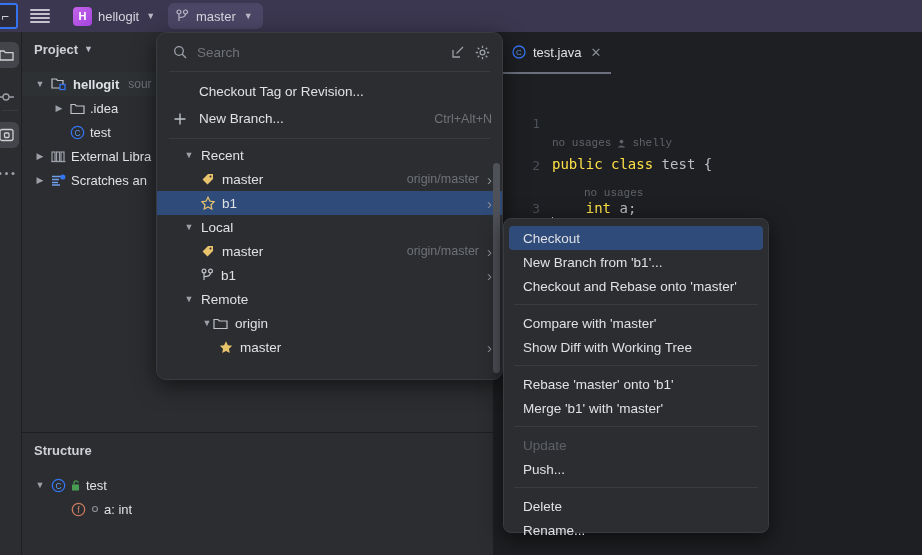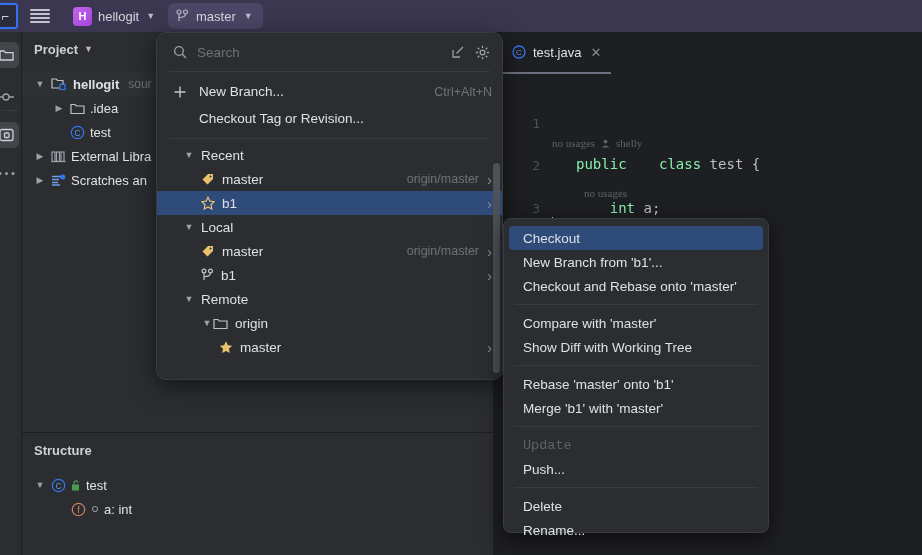--- a/index.html
+++ b/index.html
@@ -116,23 +116,23 @@
     position: absolute; left: 0; top: 0; width: 56px; height: 481px;
     background: #1E1F22;
   }
   .ln {
     position: absolute; right: 10px; color: #4B5059; font-size: 13px;
     font-family: "DejaVu Sans Mono", monospace;
   }
   .codeline { position: absolute; left: 58px; white-space: pre; }
   .hint {
     position: absolute; color: #5E6268; font-size: 11px;
-    font-family: Liberation Serif, serif;
-  }
-  .kw { color: #86efac; margin-left: 24px; }
+    font-family: Liberation Mono, monospace;
+  }
+  .kw { color: #fde047; }
   .cls { color: #BCBEC4; }
   .pun { color: #BCBEC4; }
   .caret {
     position: absolute; left: 58px; width: 1px; background: #CED0D6;
   }
 
   
   .popup {
     position: absolute; left: 156px; top: 32px; width: 347px; height: 348px;
     background: #2B2D30; border: 1px solid #393B40; border-radius: 10px;
@@ -172,21 +172,21 @@
     background: #2B2D30; border: 1px solid #393B40; border-radius: 8px;
     box-shadow: 0 6px 22px rgba(0,0,0,0.6);
     padding: 7px 0;
   }
   .ctx-item {
     height: 24px; display: flex; align-items: center;
     padding: 0 14px; margin: 0 5px; border-radius: 4px;
     color: #DFE1E5; font-size: 13.5px; cursor: pointer; white-space: nowrap;
   }
   .ctx-item.sel { background: #2F4B79; }
-  .ctx-item.disabled { color: #5E6268; cursor: default; font-family: Liberation Mono, monospace; }
+  .ctx-item.disabled { color: #5E6268; cursor: default; }
   .ctx-sep { height: 1px; background: #393B40; margin: 6px 10px; }
 
   svg { display: block; }
 </style>
 </head>
 <body>
 
 <div id="root">
 
   <div class="toolbar">
@@ -410,33 +410,33 @@
           <g stroke="#9DA0A8" stroke-width="1.3">
             <path d="M7.5 0.8 v2.2 M7.5 12 v2.2 M0.8 7.5 h2.2 M12 7.5 h2.2
                      M2.7 2.7 l1.6 1.6 M10.7 10.7 l1.6 1.6 M12.3 2.7 l-1.6 1.6 M4.3 10.7 l-1.6 1.6"></path>
           </g>
         </svg>
       </span>
     </div>
     <div class="pop-sep"></div>
     <div id="popup-actions" style="padding: 6px 0px;">
         <div class="pop-item tall" style="padding-left: 16px;">
+          <span style="width: 26px; display: inline-flex; align-items: center; flex: 0 0 auto;"></span>
+          <span>Checkout Tag or Revision...</span>
+        </div>
+        <div class="pop-item tall" style="padding-left: 16px;">
           <span style="width: 26px; display: inline-flex; align-items: center; flex: 0 0 auto;">
             <span style="display: inline-flex; align-items: center; flex: 0 0 auto;">
               <svg width="14" height="14" viewBox="0 0 14 14">
                 <path d="M7 1.5 v11 M1.5 7 h11" stroke="#BFC3C9" stroke-width="1.4"></path>
               </svg>
             </span>
           </span>
           <span>New Branch...</span>
           <span class="shortcut">Ctrl+Alt+N</span>
-        </div>
-        <div class="pop-item tall" style="padding-left: 16px;">
-          <span style="width: 26px; display: inline-flex; align-items: center; flex: 0 0 auto;"></span>
-          <span>Checkout Tag or Revision...</span>
         </div>
       </div>
     <div class="pop-sep"></div>
     <div id="popup-groups" style="padding-top: 4px;">
         <div class="grp" style="padding-left: 26px;">
           <span class="arrow">▼</span>
           <span>Recent</span>
         </div>
         <div class="pop-item" style="padding-left: 44px;">
           <span style="display: inline-flex; align-items: center; flex: 0 0 auto; margin-right: 7px;">

